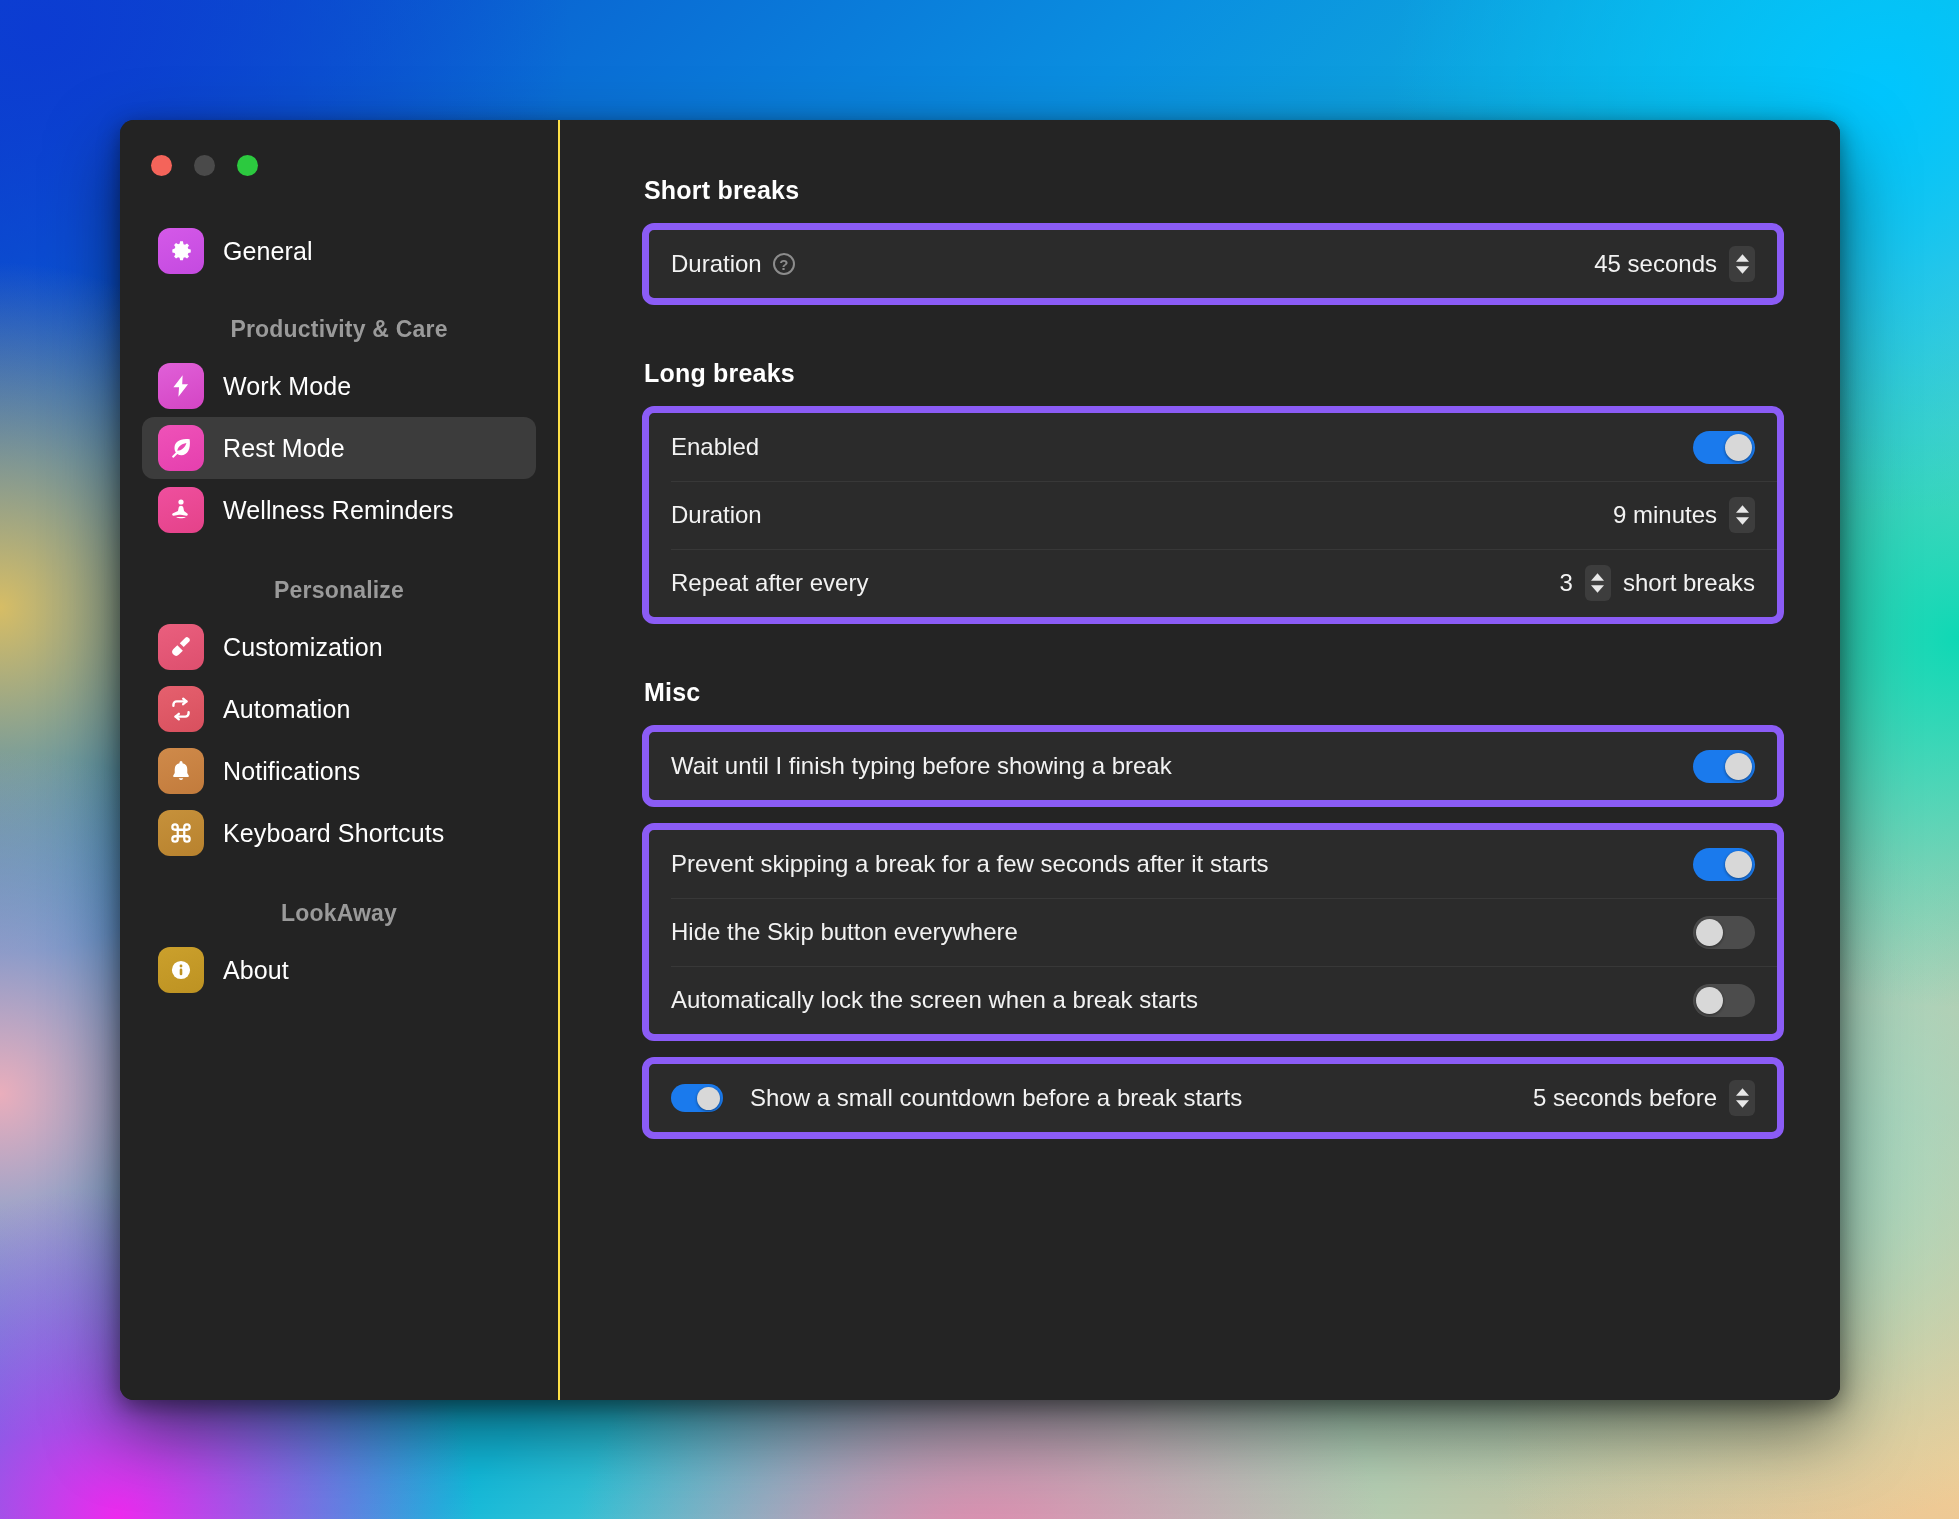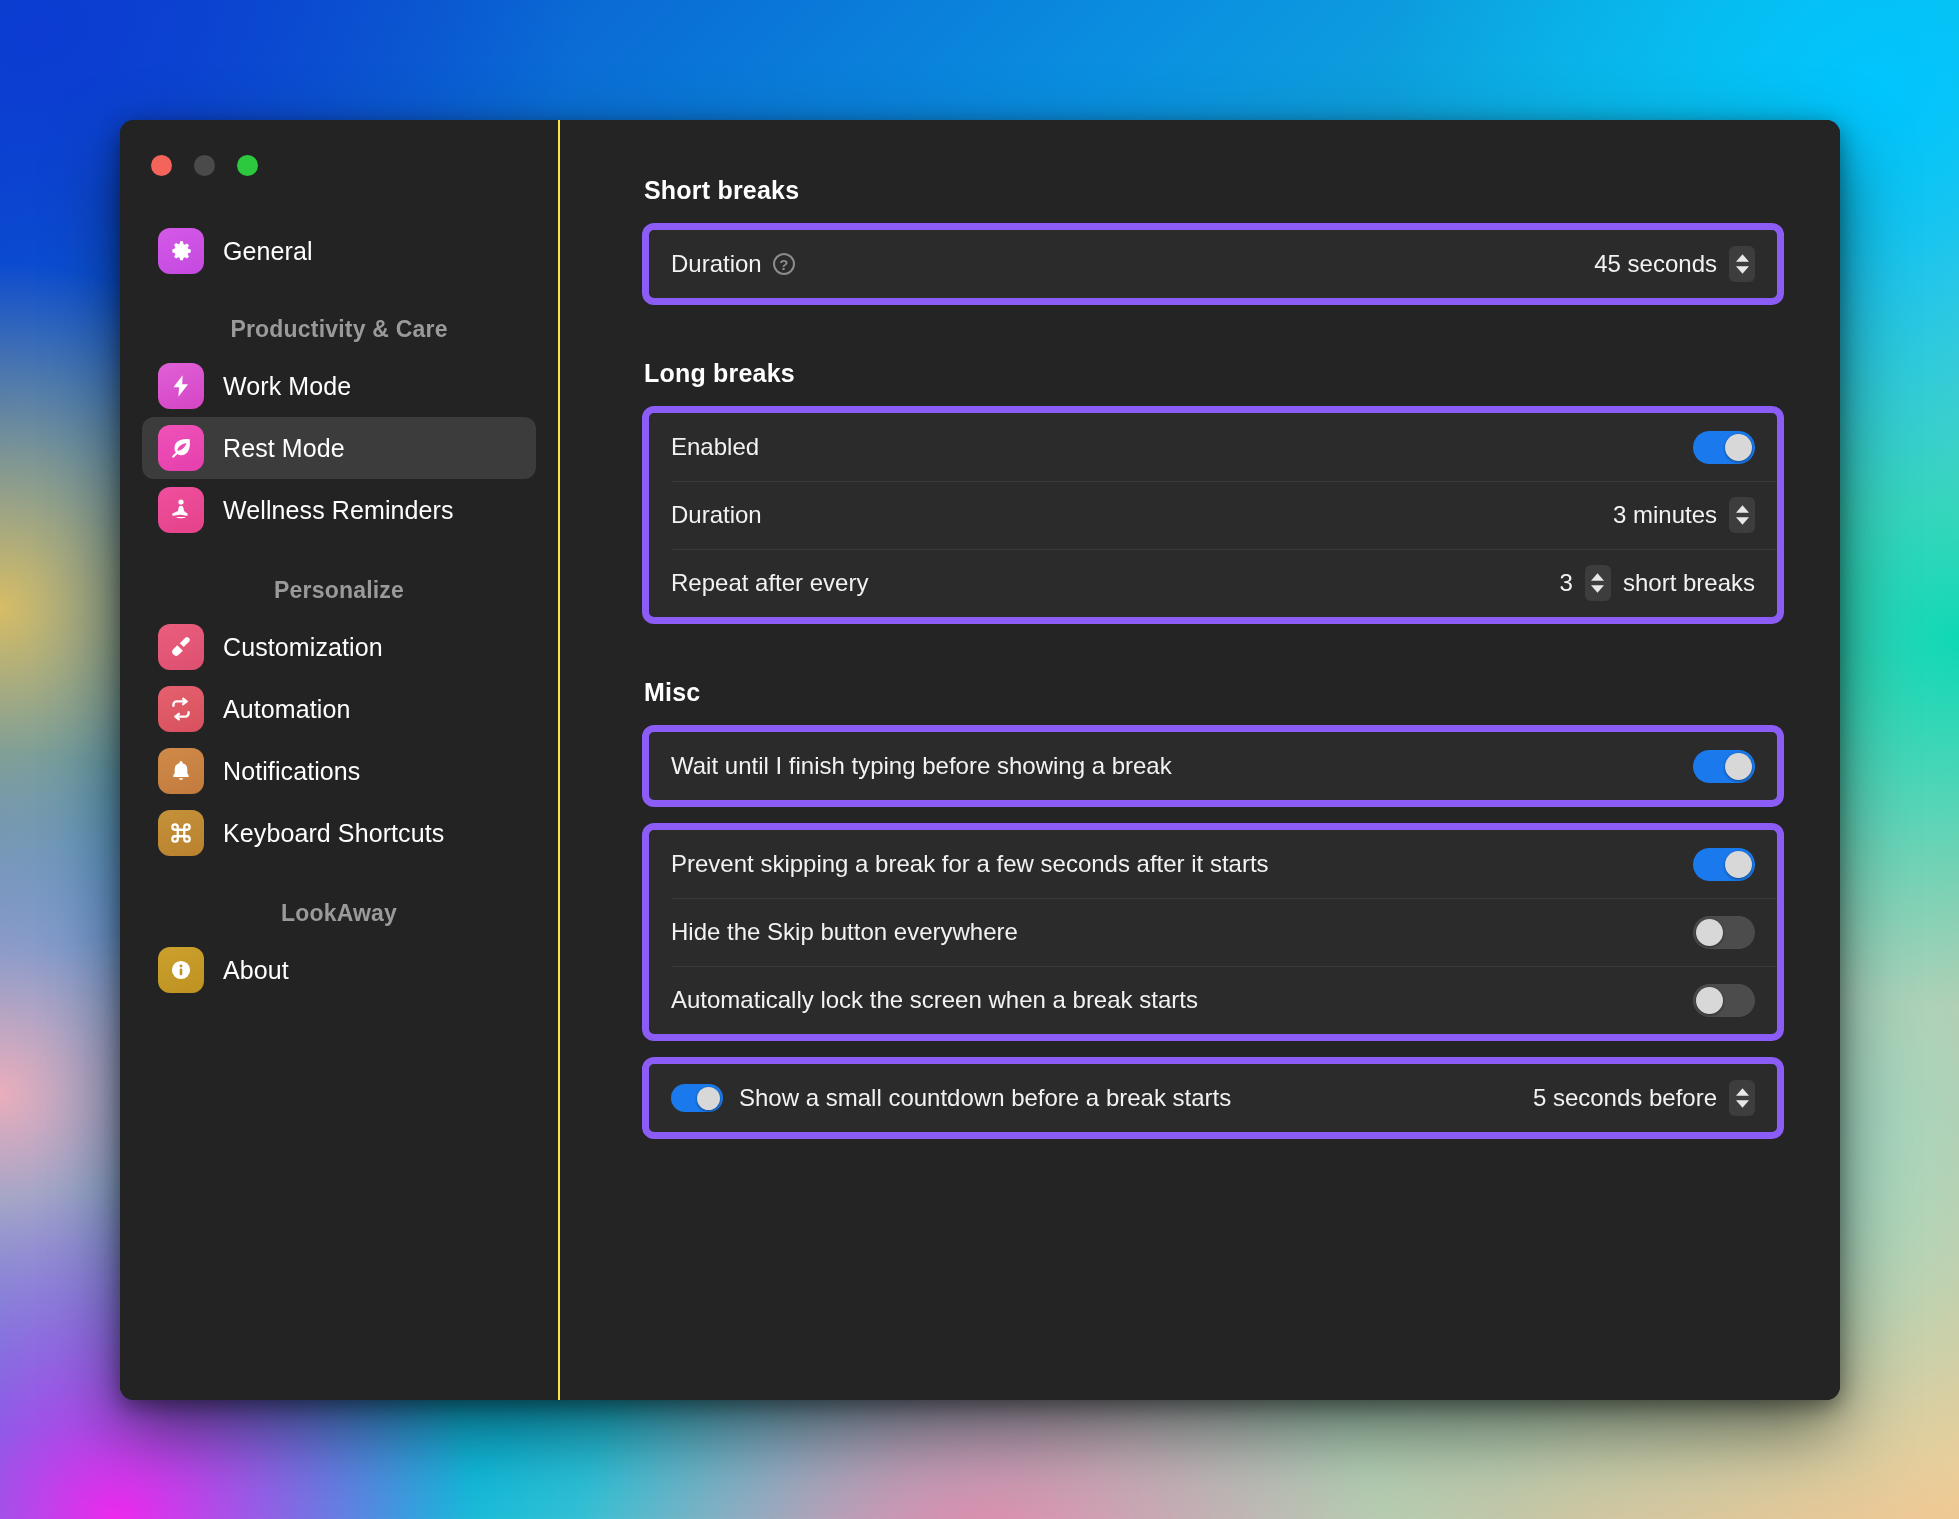--- a/index.html
+++ b/index.html
@@ -220,21 +220,21 @@
   .toggle.off .knob { left: 3px; }
 
   .toggle.small {
     width: 52px; height: 28px;
     border-radius: 14px;
     flex: 0 0 52px;
   }
   .toggle.small .knob { width: 23px; height: 23px; top: 2.5px; }
   .toggle.small.on  .knob { left: 26px; }
 
-  .row.leading-toggle { justify-content: flex-start; gap: 16px; }
+  .row.leading-toggle { justify-content: flex-start; gap: 27px; }
   .row.leading-toggle .row-right { margin-left: auto; }
 </style>
 </head>
 <body>
 
 <div id="desktop">
 
   <div id="window">
 
     <div id="sidebar">
@@ -380,21 +380,21 @@
           <span class="row-right">
             <span class="toggle on">
                 <span class="knob"></span>
               </span>
           </span>
         </div>
 
         <div class="row">
           <span class="row-label">Duration</span>
           <span class="row-right">
-            <span class="value-text">3 minutes</span>
+            <span class="value-text">9 minutes</span>
             <span class="stepper">
               <svg viewBox="0 0 12 7" fill="#e8e8e8">
                   <path d="M6 0 12 7H0z"></path>
                 </svg>
               <svg viewBox="0 0 12 7" fill="#e8e8e8">
                   <path d="M6 7 0 0h12z"></path>
                 </svg>
             </span>
           </span>
         </div>

